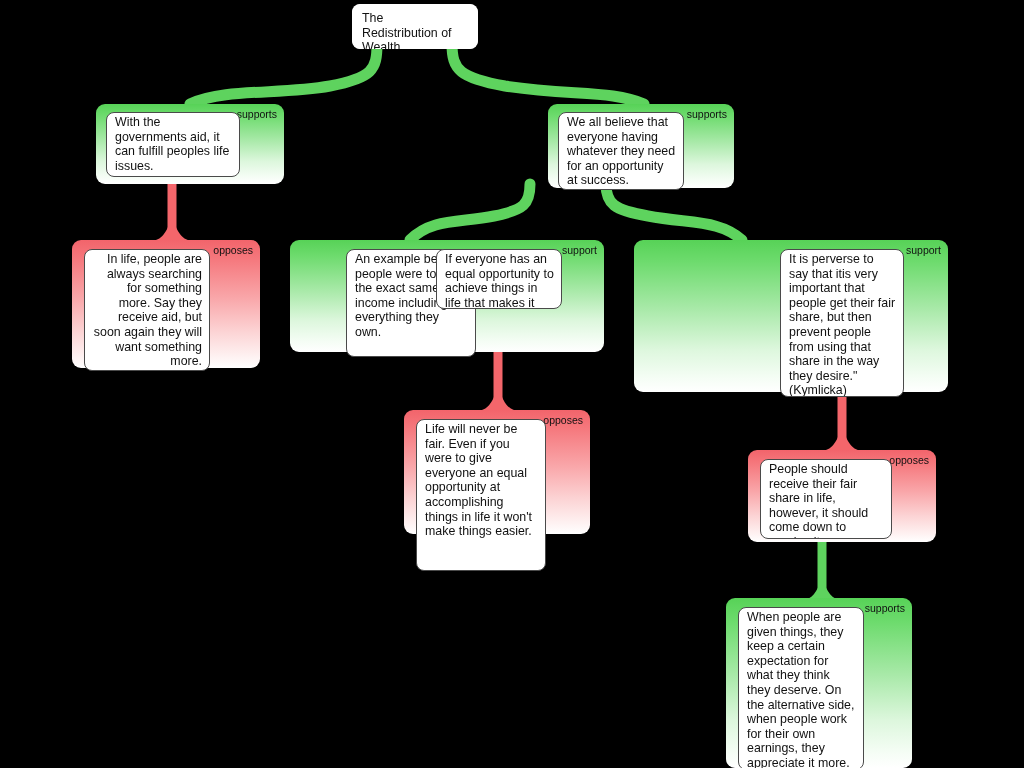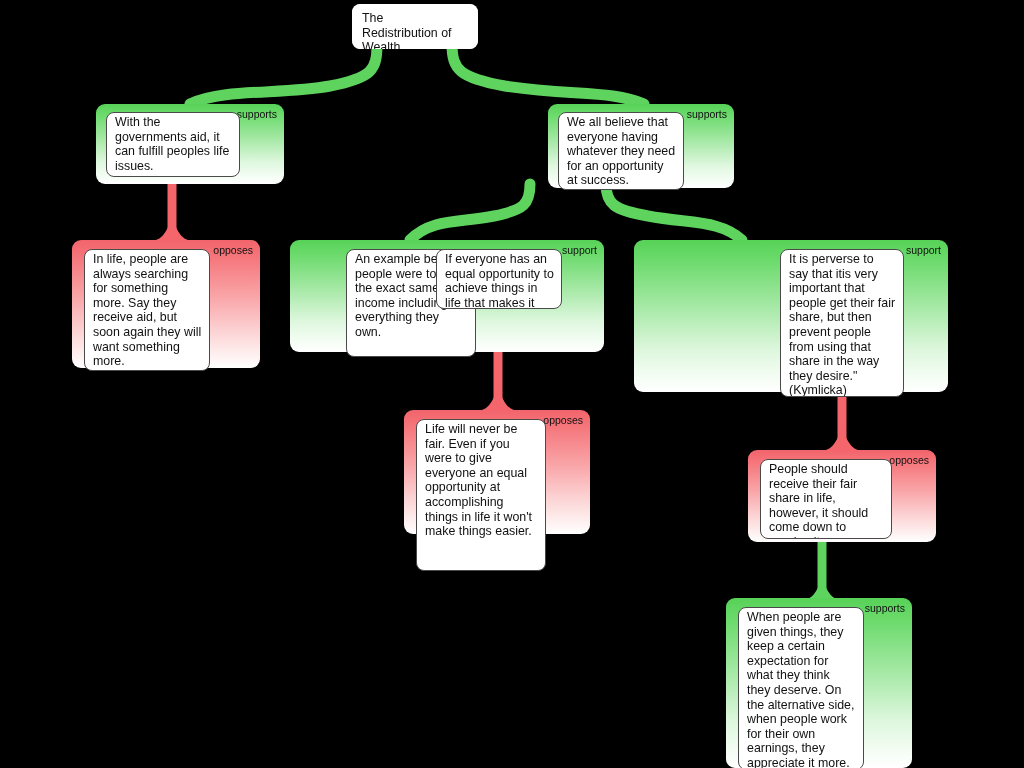--- a/index.html
+++ b/index.html
@@ -122,21 +122,21 @@
     <div class="card" style="left:10px; top:8px; width:134px; height:65px;">With the governments aid, it can fulfill peoples life issues.</div>
   </div>
 
   <div class="group green" style="left:548px; top:104px; width:186px; height:84px;">
     <span class="rel-label">supports</span>
     <div class="card" style="left:10px; top:8px; width:126px; height:78px;">We all believe that everyone having whatever they need for an opportunity at success.</div>
   </div>
 
   <div class="group red" style="left:72px; top:240px; width:188px; height:128px;">
     <span class="rel-label">opposes</span>
-    <div class="card" style="left:12px; top:9px; width:126px; height:122px;">In life, people are always searching for something more. Say they receive aid, but soon again they will want something more.</div>
+    <div class="card" style="left:12px; top:9px; width:126px; height:122px;text-align:right;">In life, people are always searching for something more. Say they receive aid, but soon again they will want something more.</div>
   </div>
 
   <div class="group green" style="left:290px; top:240px; width:314px; height:112px;">
     <span class="rel-label">support</span>
     <div class="card" style="left:12px; top:9px; width:130px; height:108px;margin-left:44px;">An example being if people were to have the exact same income including everything they own.</div>
     <div class="card" style="left:146px; top:9px; width:126px; height:60px;">If everyone has an equal opportunity to achieve things in life that makes it fair.</div>
   </div>
 
   <div class="group green" style="left:634px; top:240px; width:314px; height:152px;">
     <span class="rel-label">support</span>

